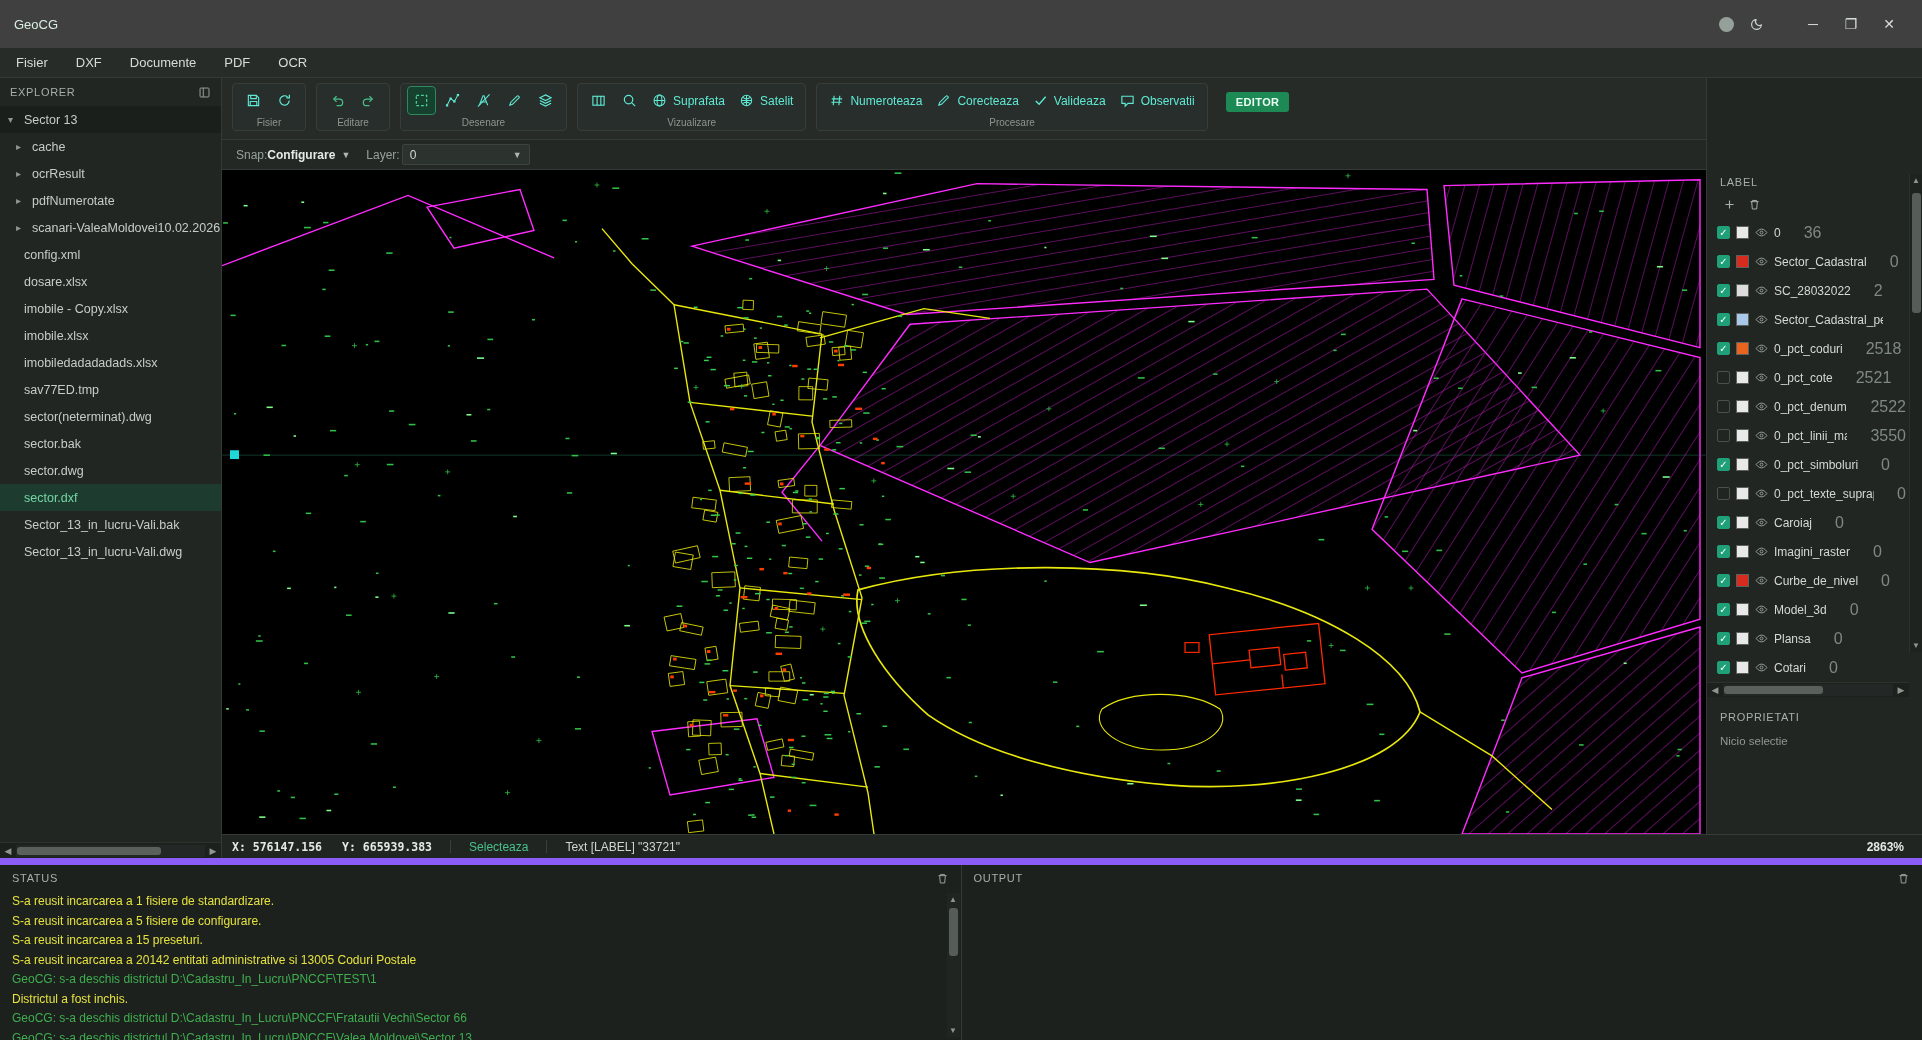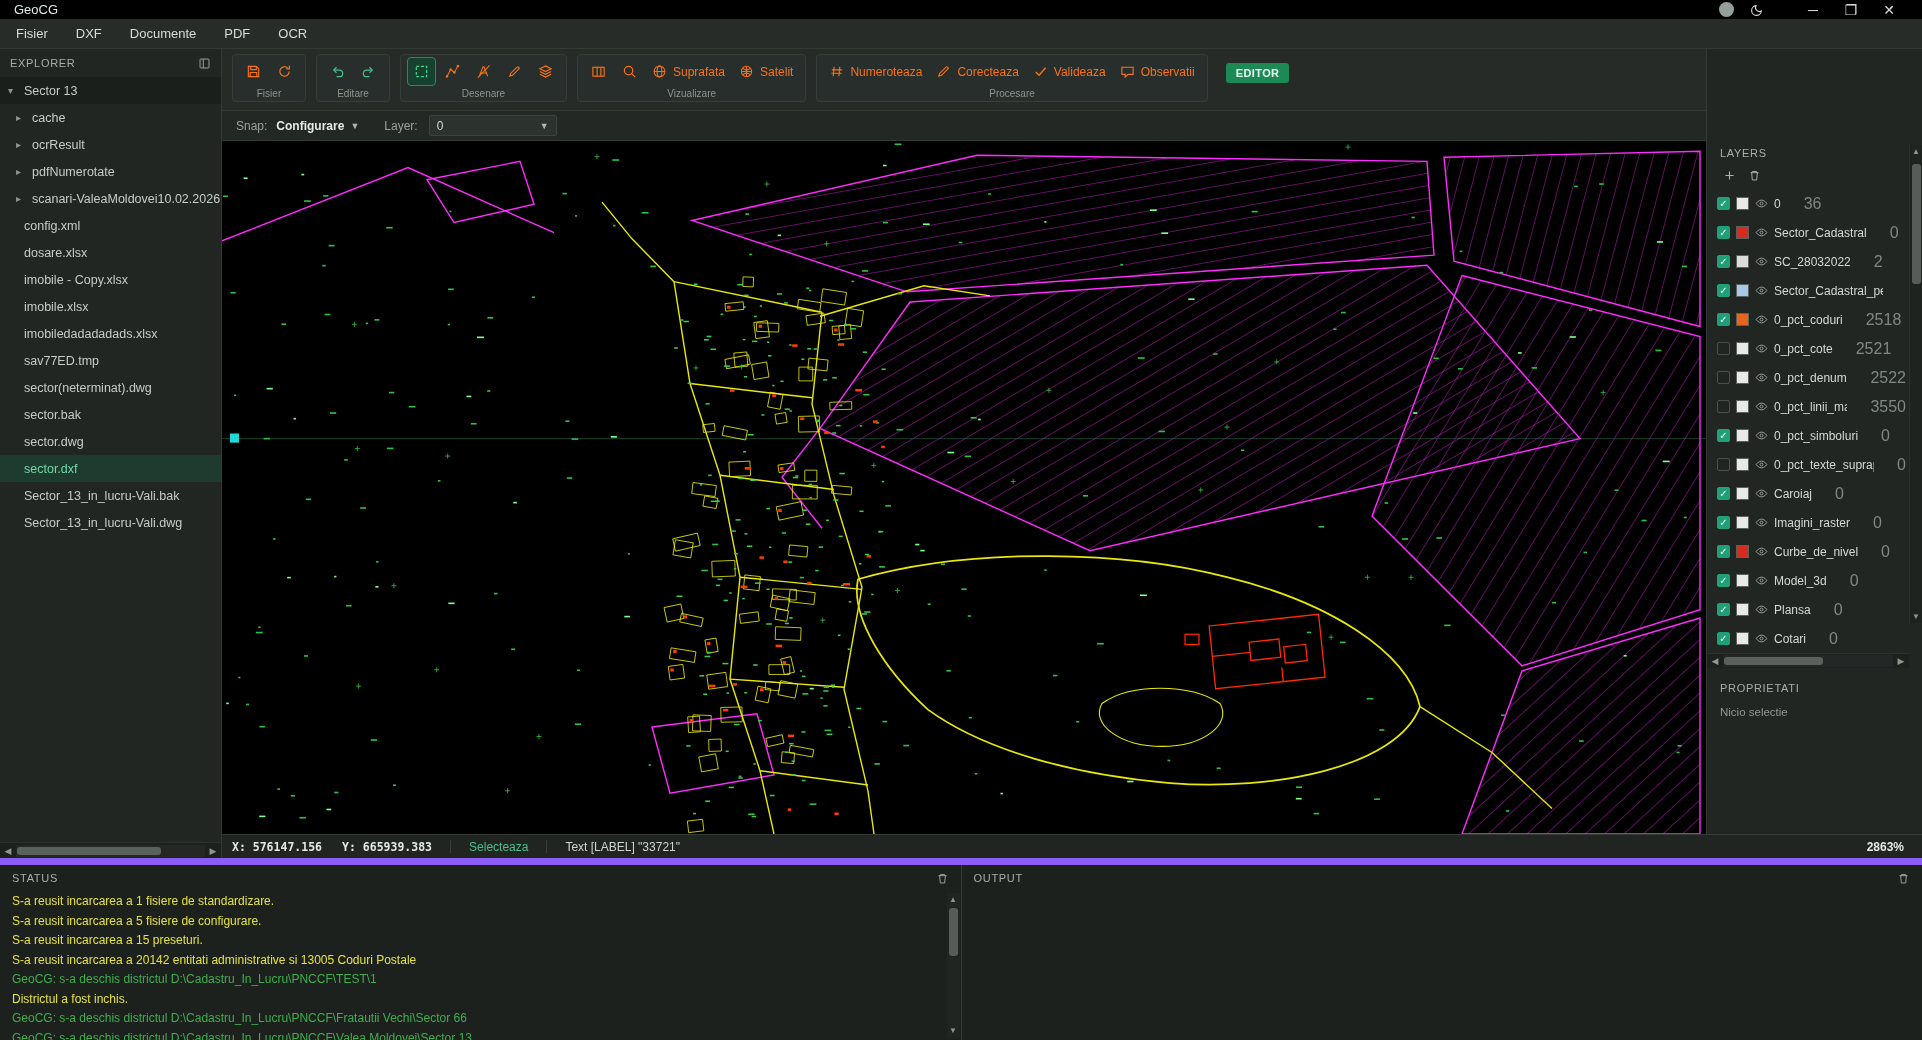--- a/index.html
+++ b/index.html
@@ -1,21 +1,21 @@
 <!DOCTYPE html>
 <html><head>
 <meta charset="utf-8">
 <style>
   *{margin:0;padding:0;box-sizing:border-box}
   html,body{background:#171b19}
   body{width:1922px;height:1040px;overflow:hidden;font-family:"Liberation Sans",sans-serif}
   .app{width:1922px;height:1040px;display:flex;flex-direction:column;color:#d3d9d5;background:#202522;font-size:13px}
 
   
-  .titlebar{height:19px;background:#000000;display:flex;align-items:center;padding:0 14px;flex:none}
+  .titlebar{height:48px;background:#404040;display:flex;align-items:center;padding:0 14px;flex:none}
   .title{font-size:13px;color:#d8efe3}
   .tb-right{margin-left:auto;display:flex;align-items:center;gap:16px}
   .avatar{width:15px;height:15px;border-radius:50%;background:#96a09a}
   .tb-icon{color:#cfd8d2;display:flex}
   .winbtns{display:flex;margin-left:14px}
   .winbtn{width:38px;height:32px;display:flex;align-items:center;justify-content:center;color:#d6ddd8;font-size:14px}
 
   
   .menubar{height:30px;background:#272c29;display:flex;align-items:center;gap:28px;padding:0 16px;border-bottom:1px solid #343a36;flex:none}
   .mitem{color:#d6dcd8;font-size:13px}
@@ -39,29 +39,29 @@
   .hs-thumb{position:absolute;left:1px;top:2px;height:8px;background:#5a615c;border-radius:3px}
 
   .work{flex:1;display:flex;flex-direction:column;min-width:0}
   .work-top{flex:1;display:flex;min-height:0}
   .center{flex:1;display:flex;flex-direction:column;min-width:0}
 
   
   .toolbar{height:62px;background:#262b28;display:flex;align-items:flex-start;padding:5px 10px 0;gap:10px;border-bottom:1px solid #343a36;flex:none}
   .tgroup{border:1px solid #373d39;border-radius:4px;background:#282e2b;display:flex;flex-direction:column;align-items:center;padding:3px 7px 2px}
   .tbtns{display:flex;gap:4px;align-items:center}
-  .tbtn{min-width:27px;height:27px;border:none;background:transparent;border-radius:3px;display:flex;align-items:center;justify-content:center;gap:6px;color:#f97316;font-size:12px;padding:0 5px;font-family:inherit}
+  .tbtn{min-width:27px;height:27px;border:none;background:transparent;border-radius:3px;display:flex;align-items:center;justify-content:center;gap:6px;color:#5eead4;font-size:12px;padding:0 5px;font-family:inherit}
   .tbtn svg{width:15px;height:15px;flex:none}
   .tbtn.green{color:#46c08c}
   .tbtn.active{background:#17412f;outline:1px solid #2c8a5e;color:#4ad392}
   .tlabel{font-size:10px;color:#8d968f;margin-top:3px}
   .editor-badge{align-self:flex-start;margin-top:9px;margin-left:8px;background:#1d8a55;color:#eafff3;font-size:11px;font-weight:bold;padding:4px 10px;border-radius:3px;letter-spacing:.4px}
 
   
-  .snapbar{height:30px;background:#232825;display:flex;align-items:center;gap:9px;padding:0 14px;border-bottom:1px solid #343a36;font-size:12px;flex:none}
+  .snapbar{height:30px;background:#232825;display:flex;align-items:center;padding:0 14px;border-bottom:1px solid #343a36;font-size:12px;flex:none}
   .dim{color:#97a19a}
   .snap-value{font-weight:bold;color:#e4eae6;display:flex;gap:6px;align-items:center}
   .chev{font-size:9px;color:#aeb7b1}
   .layer-select{width:128px;height:21px;background:#2c322e;border:1px solid #3d443f;border-radius:2px;display:flex;align-items:center;padding:0 7px;justify-content:space-between;margin-left:2px}
 
   
   .canvas{flex:1;position:relative;background:#000;min-height:0}
   .canvas svg{position:absolute;inset:0;width:100%;height:100%;display:block}
 
   
@@ -878,21 +878,21 @@
                   <rect x="570.1369893550873" y="199.5061159133911" width="5.470516800880432" height="2.5" fill="#ff3c00"></rect>
                   <rect x="508.0099296569824" y="243.6136019229889" width="4.472173452377319" height="2.5" fill="#ff3c00"></rect>
                   <rect x="659.1771227121353" y="298.95076751708984" width="3.612018585205078" height="2.5" fill="#ff3c00"></rect>
                   <rect x="612.365013062954" y="658.8913297653198" width="4.341197967529297" height="2.5" fill="#ff3c00"></rect>
                 </g>
             </svg>
           </div>
         </div>
 
         <aside class="layers-col">
-          <div class="lhead">LAYERS</div>
+          <div class="lhead">LABEL</div>
           <div class="ltools">
             <span><svg viewBox="0 0 16 16" fill="none" stroke="currentColor" stroke-width="1.4">
                   <path d="M8 3v10M3 8h10"></path>
                 </svg></span>
             <span><svg viewBox="0 0 16 16" fill="none" stroke="currentColor" stroke-width="1.2">
                   <path d="M3 4.5h10M5.5 4.5V3h5v1.5M4.5 4.5l.8 9h5.4l.8-9"></path>
                 </svg></span>
           </div>
           <div class="llist" id="llist">
               <div class="lrow">

